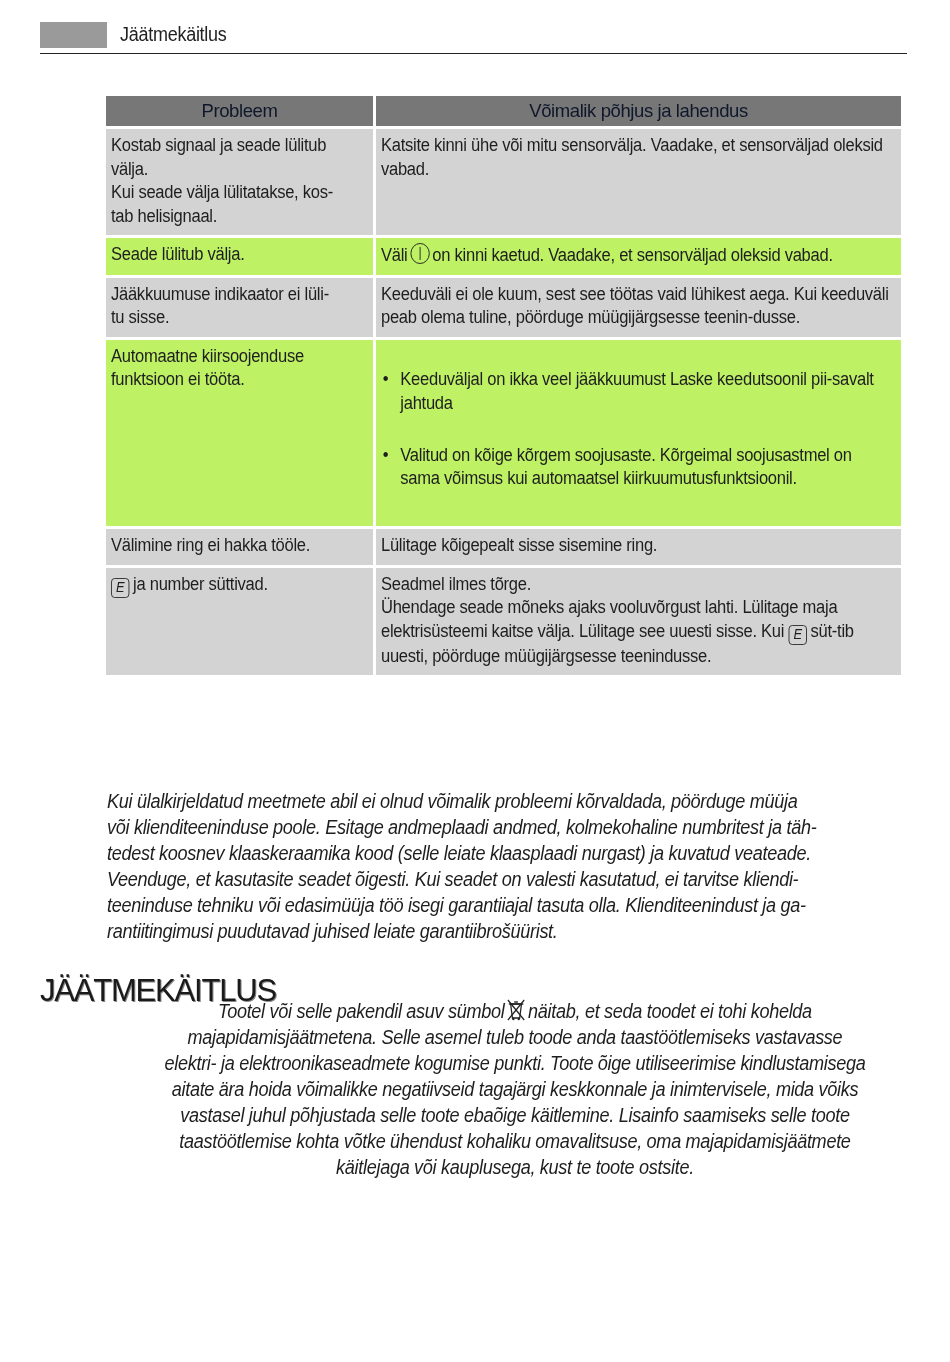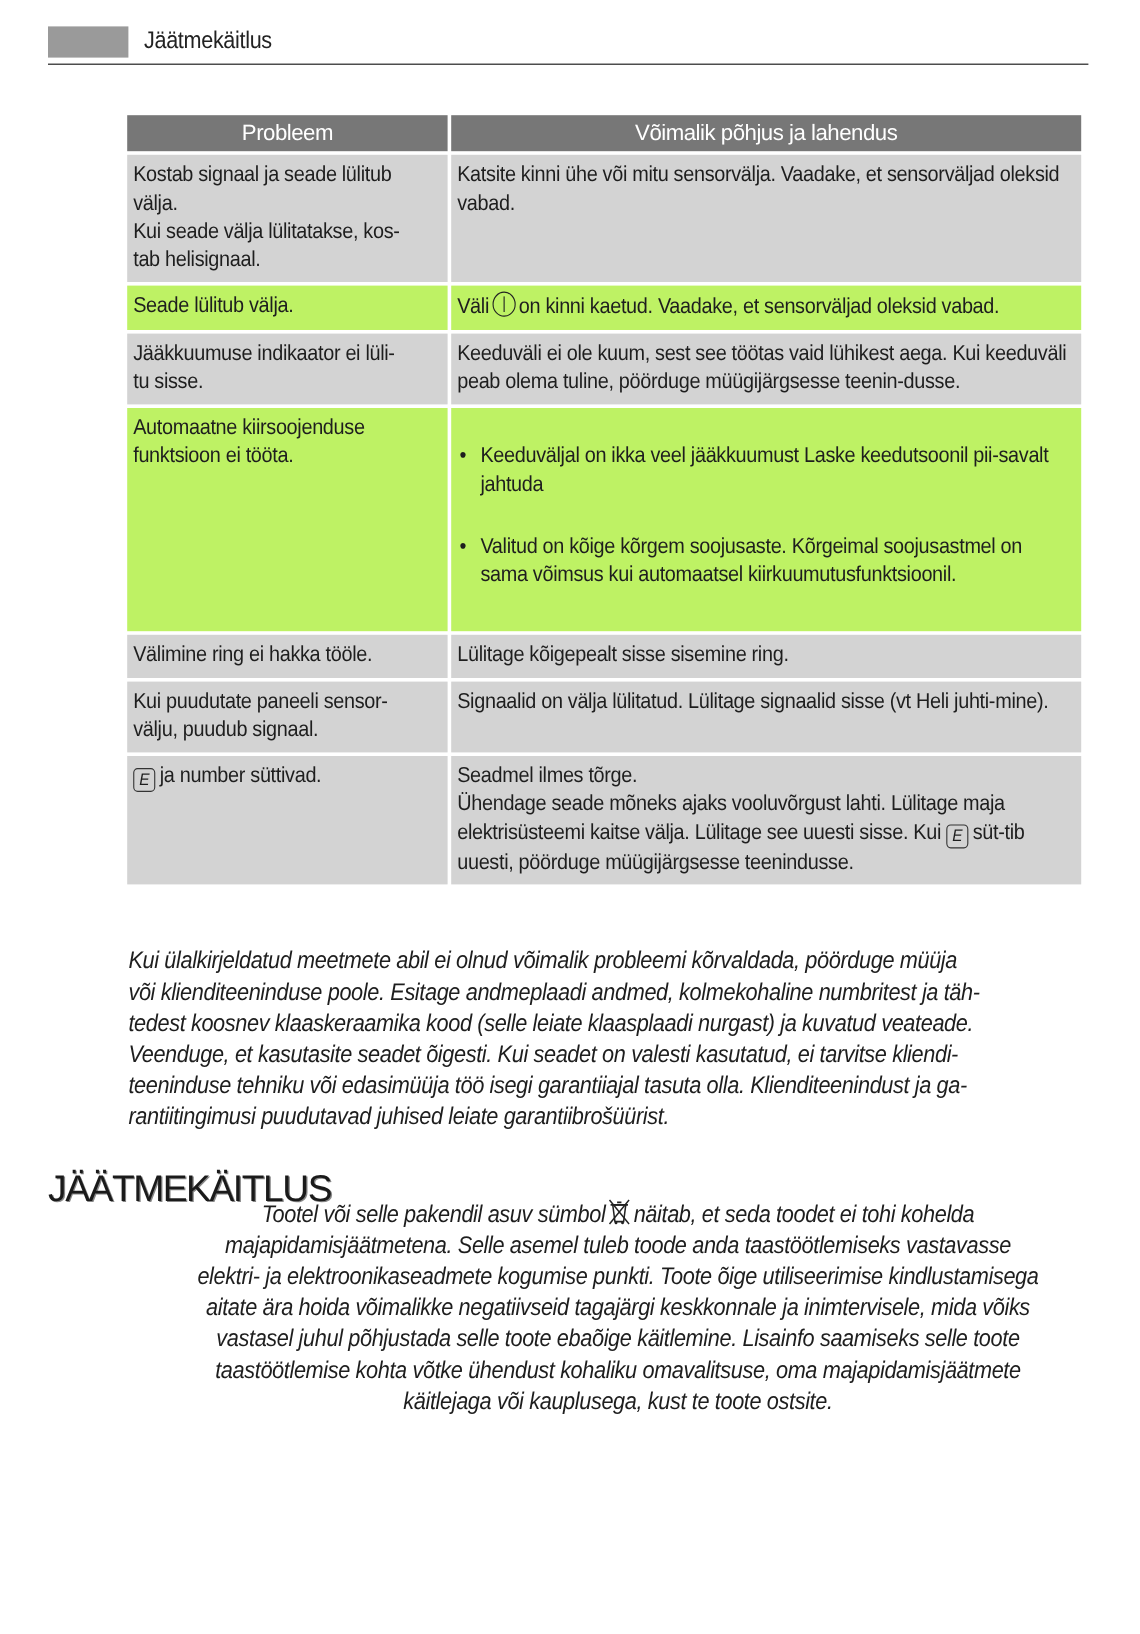--- a/index.html
+++ b/index.html
@@ -10,21 +10,21 @@
     .header { position: absolute; left: 40px; top: 22px; width: 867px; height: 31px; border-bottom: 1.5px solid #222; }
     .header-block { position: absolute; left: 0; top: 0; width: 67px; height: 26px; background: #9a9a9a; }
     .header-title { position: absolute; left: 80px; top: 1px; font-size: 20px; letter-spacing: -0.3px; color: #222; transform: scaleX(0.9); transform-origin: left; }
 
     table.trouble {
       position: absolute; left: 106px; top: 96px; width: 801px;
       border-collapse: separate; border-spacing: 3px 3px; margin: -3px;
       font-size: 18px; line-height: 23.5px;
     }
     table.trouble th {
-      background: #777777; color: #ffffff; font-weight: normal; height: 30px;
+      background: #777777; color: #0f172a; font-weight: normal; height: 30px;
       font-size: 18.5px; text-align: center; padding: 0; letter-spacing: -0.4px;
     }
     table.trouble td { vertical-align: top; padding: 5px 5px 7px 5px; letter-spacing: -0.3px; margin-top: 39px; }
     table.trouble td.col1 { width: 257px; }
     tr.dark td { background: #d3d3d3; }
     tr.light td { background: #bef264; }
     .cond { display: inline-block; transform: scaleX(0.92); transform-origin: left; white-space: pre-line; width: 108%; }
     .kbd {
       display: inline-block; border: 1.3px solid #333; border-radius: 4px; width: 18px; height: 18px;
       line-height: 17px; text-align: center; font-size: 14px; vertical-align: -2px; margin-right: 4px; font-style: italic;
@@ -89,25 +89,20 @@
           <li>Keeduväljal on ikka veel jääkkuumust Laske keedutsoonil pii-savalt jahtuda</li>
           <li>Valitud on kõige kõrgem soojusaste. Kõrgeimal soojusastmel on sama võimsus kui automaatsel kiirkuumutusfunktsioonil.</li>
         </ul>
       </td>
     </tr>
     <tr class="dark">
       <td class="col1"><span class="cond">Välimine ring ei hakka tööle.</span></td>
       <td><span class="cond">Lülitage kõigepealt sisse sisemine ring.</span></td>
     </tr>
     <tr class="dark">
-      <td class="col1"><span class="cond">Kui puudutate paneeli sensor-
-välju, puudub signaal.</span></td>
-      <td><span class="cond">Signaalid on välja lülitatud. Lülitage signaalid sisse (vt Heli juhti-mine).</span></td>
-    </tr>
-    <tr class="dark">
       <td class="col1"><span class="cond"><span class="kbd">E</span><span>ja number süttivad.</span></span></td>
       <td><span class="cond"><span>Seadmel ilmes tõrge.</span><br><span>Ühendage seade mõneks ajaks vooluvõrgust lahti. Lülitage maja elektrisüsteemi kaitse välja. Lülitage see uuesti sisse. Kui</span> <span class="kbd">E</span><span>süt-tib uuesti, pöörduge müügijärgsesse teenindusse.</span></span></td>
     </tr>
   </tbody>
 </table>
 
 <div class="para" style="top:788px;"><span class="inner">Kui ülalkirjeldatud meetmete abil ei olnud võimalik probleemi kõrvaldada, pöörduge müüja
 või klienditeeninduse poole. Esitage andmeplaadi andmed, kolmekohaline numbritest ja täh-
 tedest koosnev klaaskeraamika kood (selle leiate klaasplaadi nurgast) ja kuvatud veateade.
 Veenduge, et kasutasite seadet õigesti. Kui seadet on valesti kasutatud, ei tarvitse kliendi-

